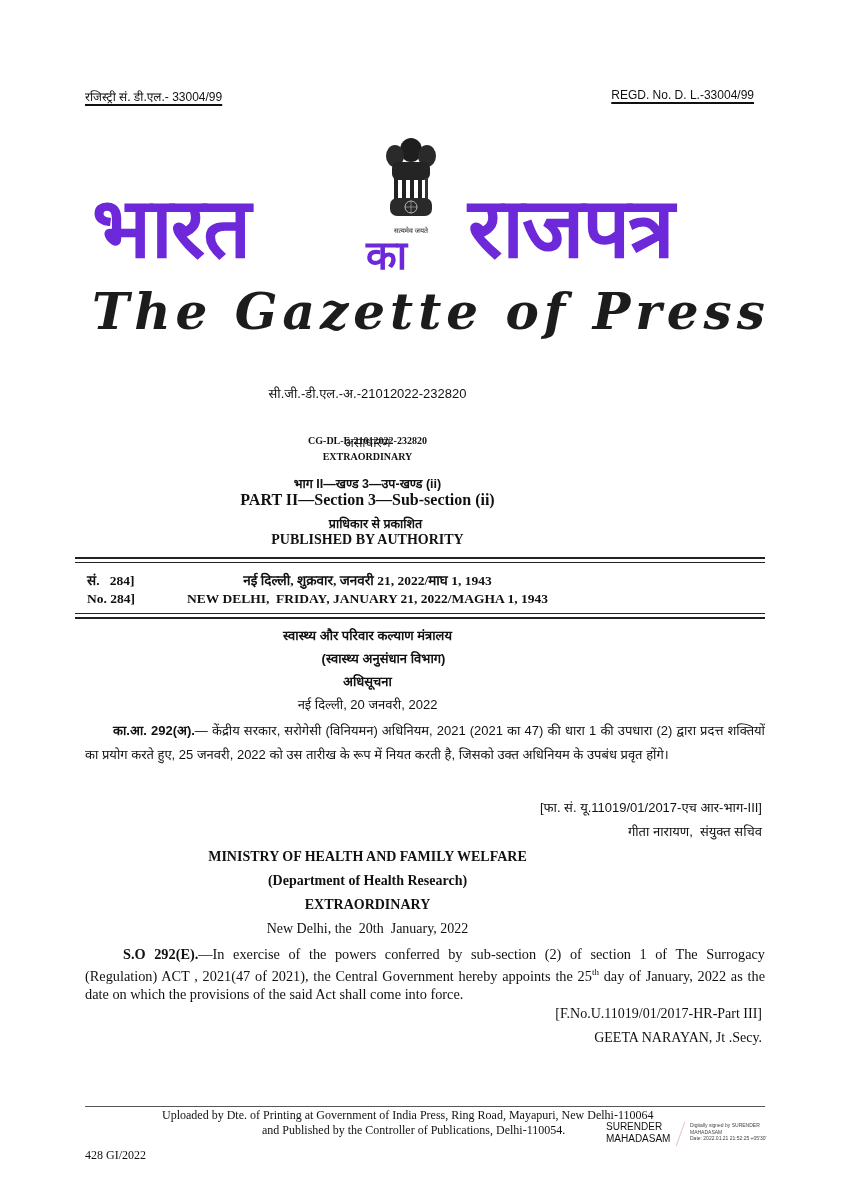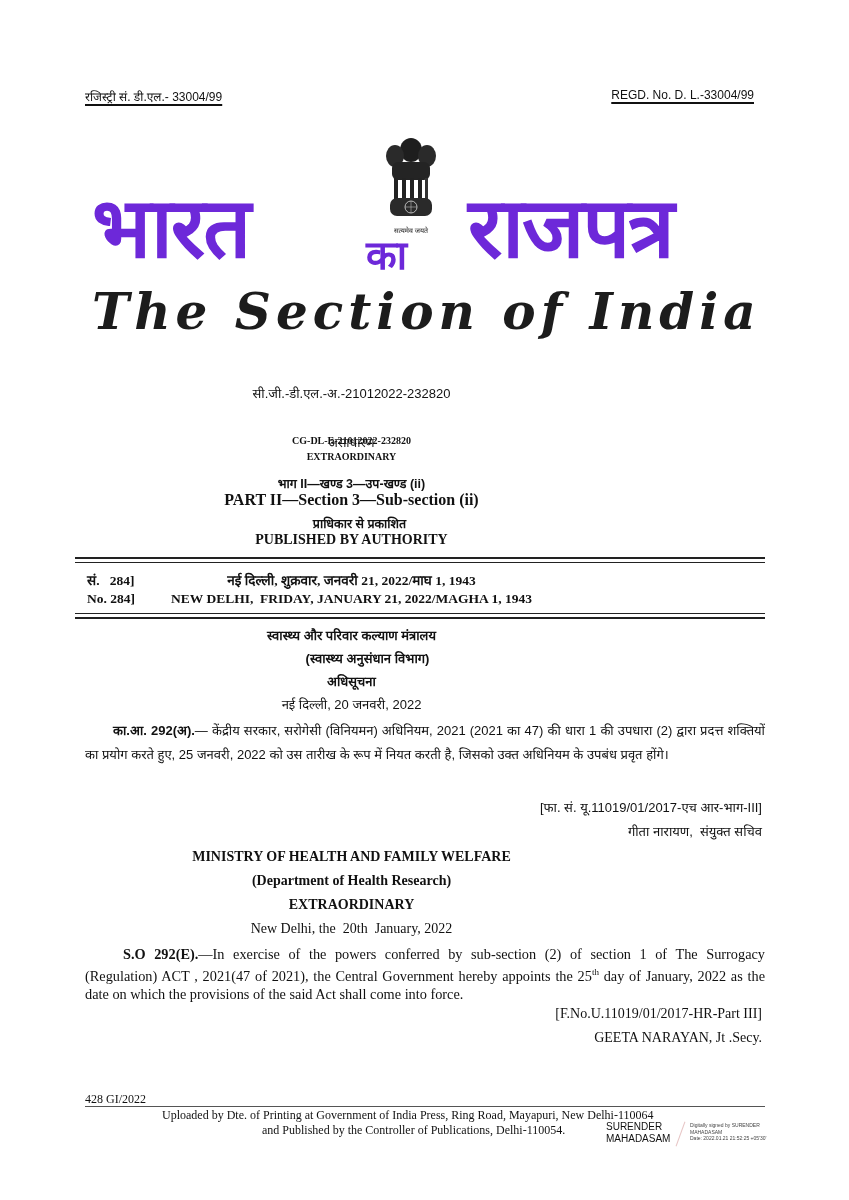--- a/index.html
+++ b/index.html
@@ -1,20 +1,20 @@
 <!DOCTYPE html>
 <html><head>
   <meta charset="utf-8">
   <style>
     html, body { margin:0; padding:0; background:#ffffff; }
     body { width:849px; height:1200px; position:relative; overflow:hidden; color:#111; }
     .abs { position:absolute; }
     .sans { font-family:"Liberation Sans", "DejaVu Sans", sans-serif; }
     .serif { font-family:"Liberation Serif", "DejaVu Serif", serif; }
-    .center { left:0; width:703px; text-align:center; }
+    .center { left:16px; width:703px; text-align:center; }
     .reg { font-size:12px; text-decoration:underline; text-underline-offset:3px; text-decoration-thickness:1.5px; }
     .mast-hindi { font-family:"DejaVu Sans", sans-serif; font-weight:900; color:#6d28d9; letter-spacing:-2px; }
     .mast-eng { font-family:"DejaVu Serif", serif; font-style:italic; font-weight:bold; color:#1c1c1c; letter-spacing:5px; }
     .b { font-weight:bold; }
     .rule { position:absolute; left:75px; width:690px; border-top:2px solid #222; }
     .rule.thin { border-top-width:1px; }
     .para { font-size:14.3px; line-height:18px; text-align:justify; }
   </style>
 </head>
 <body>
@@ -41,21 +41,21 @@
     <line x1="33" y1="67" x2="33" y2="79" stroke="#bbb" stroke-width="0.6"></line>
     <line x1="27" y1="73" x2="39" y2="73" stroke="#bbb" stroke-width="0.6"></line>
   </svg>
 </div>
 <div class="abs sans" style="left:378px;top:226px;width:66px;text-align:center;font-size:7px;">सत्यमेव जयते</div>
 
 <div class="abs mast-hindi" style="left:92px;top:178px;font-size:84px;line-height:100px;">भारत</div>
 <div class="abs mast-hindi" style="left:366px;top:232px;font-size:40px;line-height:46px;letter-spacing:0;">का</div>
 <div class="abs mast-hindi" style="left:468px;top:178px;font-size:84px;line-height:100px;">राजपत्र</div>
 
-<div class="abs mast-eng" style="left:92px;top:282px;font-size:50px;line-height:60px;">The Section of India</div>
+<div class="abs mast-eng" style="left:92px;top:282px;font-size:50px;line-height:60px;">The Gazette of Press</div>
 
 <div class="abs center sans" style="top:384px;font-size:13px;">सी.जी.-डी.एल.-अ.-21012022-232820</div>
 <div class="abs center serif b" style="top:400px;font-size:10px;margin-top:35px;">CG-DL-E-21012022-232820</div>
 
 <div class="abs center sans" style="top:434px;font-size:12.5px;">असाधारण</div>
 <div class="abs center serif b" style="top:451px;font-size:10px;">EXTRAORDINARY</div>
 
 <div class="abs center sans b" style="top:475px;font-size:12.5px;">भाग II—खण्ड 3—उप-खण्ड (ii)</div>
 <div class="abs center serif b" style="top:491px;font-size:16px;">PART II—Section 3—Sub-section (ii)</div>
 
@@ -86,21 +86,21 @@
 <div class="abs center serif b" style="top:849px;font-size:14px;">MINISTRY OF HEALTH AND FAMILY WELFARE</div>
 <div class="abs center serif b" style="top:873px;font-size:14px;">(Department of Health Research)</div>
 <div class="abs center serif b" style="top:897px;font-size:14px;">EXTRAORDINARY</div>
 <div class="abs center serif" style="top:921px;font-size:14px;white-space:pre;">New Delhi, the  20th  January, 2022</div>
 
 <div class="abs serif para" style="left:85px;top:945px;width:680px;text-indent:38px;"><span class="b">S.O 292(E).</span><span>—In exercise of the powers conferred by sub-section (2) of section 1 of The Surrogacy (Regulation) ACT , 2021(47 of 2021), the Central Government hereby appoints the 25</span><sup style="font-size:9px;">th</sup><span> day of January, 2022 as the date on which the provisions of the said Act shall come into force.</span></div>
 
 <div class="abs serif" style="right:87px;top:1006px;font-size:14px;">[F.No.U.11019/01/2017-HR-Part III]</div>
 <div class="abs serif" style="right:87px;top:1030px;font-size:14px;">GEETA NARAYAN, Jt .Secy.</div>
 
-<div class="abs serif" style="left:85px;top:1092px;font-size:12px;">428 GI/2022</div>
+<div class="abs serif" style="left:85px;top:1148px;font-size:12px;">428 GI/2022</div>
 <div class="abs" style="left:85px;top:1106px;width:680px;border-top:1px solid #555;"></div>
 <div class="abs serif" style="left:162px;top:1108px;font-size:12px;">Uploaded by Dte. of Printing at Government of India Press, Ring Road, Mayapuri, New Delhi-110064</div>
 <div class="abs serif" style="left:262px;top:1123px;font-size:12px;">and Published by the Controller of Publications, Delhi-110054.</div>
 
 <div class="abs sans" style="left:606px;top:1121px;font-size:10px;line-height:12px;">
   <div>SURENDER</div>
   <div>MAHADASAM</div>
 </div>
 <div class="abs" style="left:680px;top:1121px;width:1px;height:26px;background:#e7c6c6;transform:rotate(20deg);"></div>
 <div class="abs sans" style="left:690px;top:1122px;font-size:5px;line-height:6.5px;color:#444;">

